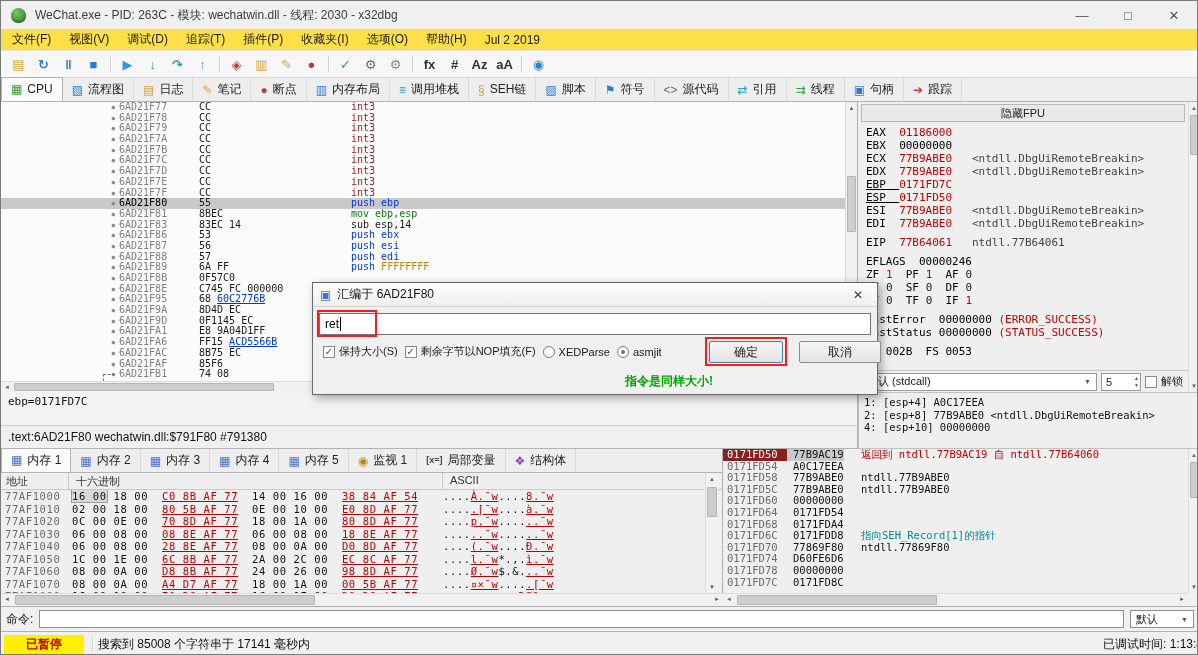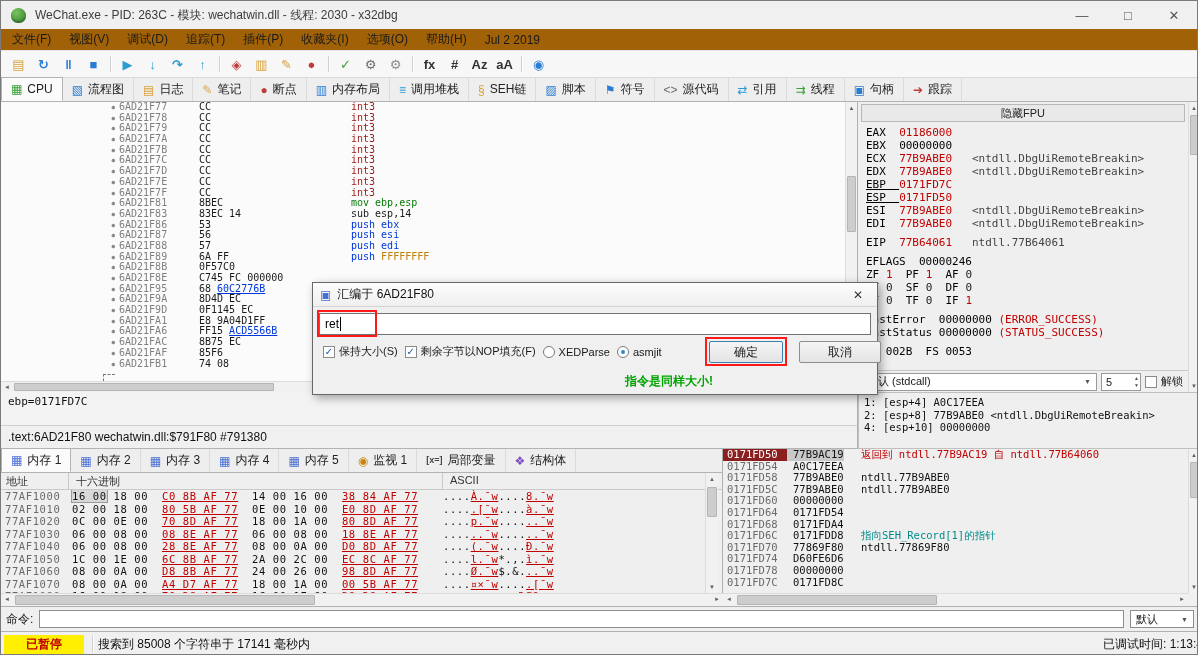--- a/index.html
+++ b/index.html
@@ -8,21 +8,21 @@
 .window{position:relative;width:1198px;height:655px;background:#f0f0f0;border:1px solid #7a7a7a;overflow:hidden;font-size:12px;color:#1a1a1a;}
 
 
 .titlebar{position:absolute;left:0;top:0;width:100%;height:28px;background:#f0f0f0;display:flex;align-items:center;}
 .bug-icon{width:15px;height:15px;margin:0 9px 0 10px;background:radial-gradient(circle at 35% 30%,#79c45e,#2e7d2e);border-radius:50% 50% 46% 46%;box-shadow:inset 0 -2px 2px rgba(0,0,0,.25);}
 .title-text{color:#3c3c3c;font-size:12px;white-space:nowrap;}
 .win-controls{margin-left:auto;display:flex;height:100%;}
 .win-btn{width:46px;height:100%;display:flex;align-items:center;justify-content:center;color:#555;font-size:13px;}
 
 
-.menubar{position:absolute;top:28px;left:0;width:100%;height:22px;background:#a16207;display:flex;align-items:center;border-bottom:1px solid #e6e6e6;padding-left:2px;}
+.menubar{position:absolute;top:28px;left:0;width:100%;height:22px;background:#fde047;display:flex;align-items:center;border-bottom:1px solid #e6e6e6;padding-left:2px;}
 .menu-item{padding:0 9px;font-size:12px;color:#1a1a1a;white-space:nowrap;}
 
 
 .toolbar{position:absolute;top:50px;left:0;width:100%;height:27px;background:#f7f7f7;border-bottom:1px solid #dadada;display:flex;align-items:center;padding-left:5px;}
 .tb-btn{width:23px;height:22px;display:flex;align-items:center;justify-content:center;font-size:13px;margin:0 1px;border-radius:2px;font-weight:bold;}
 .tb-sep{width:1px;height:16px;background:#cfcfcf;margin:0 4px;box-shadow:1px 0 0 #fff;}
 
 
 .tabbar{position:absolute;top:77px;left:0;width:100%;height:24px;background:#eeeeee;border-bottom:1px solid #b3b3b3;display:flex;align-items:flex-end;}
 .btabs{position:absolute;left:0;top:448px;width:722px;height:24px;background:#eeeeee;border-bottom:1px solid #b3b3b3;border-right:1px solid #b0b0b0;display:flex;align-items:flex-end;}
@@ -260,20 +260,21 @@
     <div id="disasm-rows">
         <div class="drow"><span class="dgut">●</span><span class="daddr">6AD21F77</span><span class="dbytes"><span>CC</span></span><span class="dinstr"><span class="i-int3">int3</span></span></div>
         <div class="drow"><span class="dgut">●</span><span class="daddr">6AD21F78</span><span class="dbytes"><span>CC</span></span><span class="dinstr"><span class="i-int3">int3</span></span></div>
         <div class="drow"><span class="dgut">●</span><span class="daddr">6AD21F79</span><span class="dbytes"><span>CC</span></span><span class="dinstr"><span class="i-int3">int3</span></span></div>
         <div class="drow"><span class="dgut">●</span><span class="daddr">6AD21F7A</span><span class="dbytes"><span>CC</span></span><span class="dinstr"><span class="i-int3">int3</span></span></div>
         <div class="drow"><span class="dgut">●</span><span class="daddr">6AD21F7B</span><span class="dbytes"><span>CC</span></span><span class="dinstr"><span class="i-int3">int3</span></span></div>
         <div class="drow"><span class="dgut">●</span><span class="daddr">6AD21F7C</span><span class="dbytes"><span>CC</span></span><span class="dinstr"><span class="i-int3">int3</span></span></div>
         <div class="drow"><span class="dgut">●</span><span class="daddr">6AD21F7D</span><span class="dbytes"><span>CC</span></span><span class="dinstr"><span class="i-int3">int3</span></span></div>
         <div class="drow"><span class="dgut">●</span><span class="daddr">6AD21F7E</span><span class="dbytes"><span>CC</span></span><span class="dinstr"><span class="i-int3">int3</span></span></div>
         <div class="drow"><span class="dgut">●</span><span class="daddr">6AD21F7F</span><span class="dbytes"><span>CC</span></span><span class="dinstr"><span class="i-int3">int3</span></span></div>
+        <div class="drow sel"><span class="dgut">●</span><span class="daddr">6AD21F80</span><span class="dbytes"><span>55</span></span><span class="dinstr"><span class="i-push">push ebp</span></span></div>
         <div class="drow"><span class="dgut">●</span><span class="daddr">6AD21F81</span><span class="dbytes"><span>8BEC</span></span><span class="dinstr"><span class="i-mov">mov ebp,esp</span></span></div>
         <div class="drow"><span class="dgut">●</span><span class="daddr">6AD21F83</span><span class="dbytes"><span>83EC 14</span></span><span class="dinstr"><span class="i-plain">sub esp,14</span></span></div>
         <div class="drow"><span class="dgut">●</span><span class="daddr">6AD21F86</span><span class="dbytes"><span>53</span></span><span class="dinstr"><span class="i-push">push ebx</span></span></div>
         <div class="drow"><span class="dgut">●</span><span class="daddr">6AD21F87</span><span class="dbytes"><span>56</span></span><span class="dinstr"><span class="i-push">push esi</span></span></div>
         <div class="drow"><span class="dgut">●</span><span class="daddr">6AD21F88</span><span class="dbytes"><span>57</span></span><span class="dinstr"><span class="i-push">push edi</span></span></div>
         <div class="drow"><span class="dgut">●</span><span class="daddr">6AD21F89</span><span class="dbytes"><span>6A FF</span></span><span class="dinstr"><span class="i-push">push </span><span class="i-imm">FFFFFFFF</span></span></div>
         <div class="drow"><span class="dgut">●</span><span class="daddr">6AD21F8B</span><span class="dbytes"><span>0F57C0</span></span><span class="dinstr"></span></div>
         <div class="drow"><span class="dgut">●</span><span class="daddr">6AD21F8E</span><span class="dbytes"><span>C745 FC 000000</span></span><span class="dinstr"></span></div>
         <div class="drow"><span class="dgut">●</span><span class="daddr">6AD21F95</span><span class="dbytes"><span>68 </span><span class="b-link">60C2776B</span></span><span class="dinstr"></span></div>
         <div class="drow"><span class="dgut">●</span><span class="daddr">6AD21F9A</span><span class="dbytes"><span>8D4D EC</span></span><span class="dinstr"></span></div>
@@ -366,21 +367,21 @@
         <span>结构体</span>
       </div>
     </div>
 
   <div class="dumphead">
     <span class="dh-addr">地址</span>
     <span class="dh-hex">十六进制</span>
     <span class="dh-ascii">ASCII</span>
   </div>
   <div class="dumprows" id="dump-rows">
-      <div class="mrow"><span class="maddr">77AF1000</span><span class="mhex"><span class="seg-sel">16 00</span><span> 18 00  </span><span class="seg-red">C0 8B AF 77</span><span>  14 00 16 00  </span><span class="seg-red">38 84 AF 77</span></span><span class="mascii"><span>....</span><span class="seg-red">À.¯w</span><span>....</span><span class="seg-red">8.¯w</span></span></div>
+      <div class="mrow"><span class="maddr">77AF1000</span><span class="mhex"><span class="seg-sel">16 00</span><span> 18 00  </span><span class="seg-red">C0 8B AF 77</span><span>  14 00 16 00  </span><span class="seg-red">38 84 AF 54</span></span><span class="mascii"><span>....</span><span class="seg-red">À.¯w</span><span>....</span><span class="seg-red">8.¯w</span></span></div>
       <div class="mrow"><span class="maddr">77AF1010</span><span class="mhex"><span>02 00 18 00  </span><span class="seg-red">80 5B AF 77</span><span>  0E 00 10 00  </span><span class="seg-red">E0 8D AF 77</span></span><span class="mascii"><span>....</span><span class="seg-red">.[¯w</span><span>....</span><span class="seg-red">à.¯w</span></span></div>
       <div class="mrow"><span class="maddr">77AF1020</span><span class="mhex"><span>0C 00 0E 00  </span><span class="seg-red">70 8D AF 77</span><span>  18 00 1A 00  </span><span class="seg-red">80 8D AF 77</span></span><span class="mascii"><span>....</span><span class="seg-red">p.¯w</span><span>....</span><span class="seg-red">..¯w</span></span></div>
       <div class="mrow"><span class="maddr">77AF1030</span><span class="mhex"><span>06 00 08 00  </span><span class="seg-red">08 8E AF 77</span><span>  06 00 08 00  </span><span class="seg-red">18 8E AF 77</span></span><span class="mascii"><span>....</span><span class="seg-red">..¯w</span><span>....</span><span class="seg-red">..¯w</span></span></div>
       <div class="mrow"><span class="maddr">77AF1040</span><span class="mhex"><span>06 00 08 00  </span><span class="seg-red">28 8E AF 77</span><span>  08 00 0A 00  </span><span class="seg-red">D0 8D AF 77</span></span><span class="mascii"><span>....</span><span class="seg-red">(.¯w</span><span>....</span><span class="seg-red">Ð.¯w</span></span></div>
       <div class="mrow"><span class="maddr">77AF1050</span><span class="mhex"><span>1C 00 1E 00  </span><span class="seg-red">6C 8B AF 77</span><span>  2A 00 2C 00  </span><span class="seg-red">EC 8C AF 77</span></span><span class="mascii"><span>....</span><span class="seg-red">l.¯w</span><span>*.,.</span><span class="seg-red">ì.¯w</span></span></div>
       <div class="mrow"><span class="maddr">77AF1060</span><span class="mhex"><span>08 00 0A 00  </span><span class="seg-red">D8 8B AF 77</span><span>  24 00 26 00  </span><span class="seg-red">98 8D AF 77</span></span><span class="mascii"><span>....</span><span class="seg-red">Ø.¯w</span><span>$.&amp;.</span><span class="seg-red">..¯w</span></span></div>
       <div class="mrow"><span class="maddr">77AF1070</span><span class="mhex"><span>08 00 0A 00  </span><span class="seg-red">A4 D7 AF 77</span><span>  18 00 1A 00  </span><span class="seg-red">00 5B AF 77</span></span><span class="mascii"><span>....</span><span class="seg-red">¤×¯w</span><span>....</span><span class="seg-red">.[¯w</span></span></div>
       <div class="mrow"><span class="maddr">77AF1080</span><span class="mhex"><span>16 00 18 00  </span><span class="seg-red">70 D8 AF 77</span><span>  1C 00 1E 00  </span><span class="seg-red">D0 D8 AF 77</span></span><span class="mascii"><span>....</span><span class="seg-red">pدw</span><span>....</span><span class="seg-red">ÐØ¯w</span></span></div>
     </div>
 

